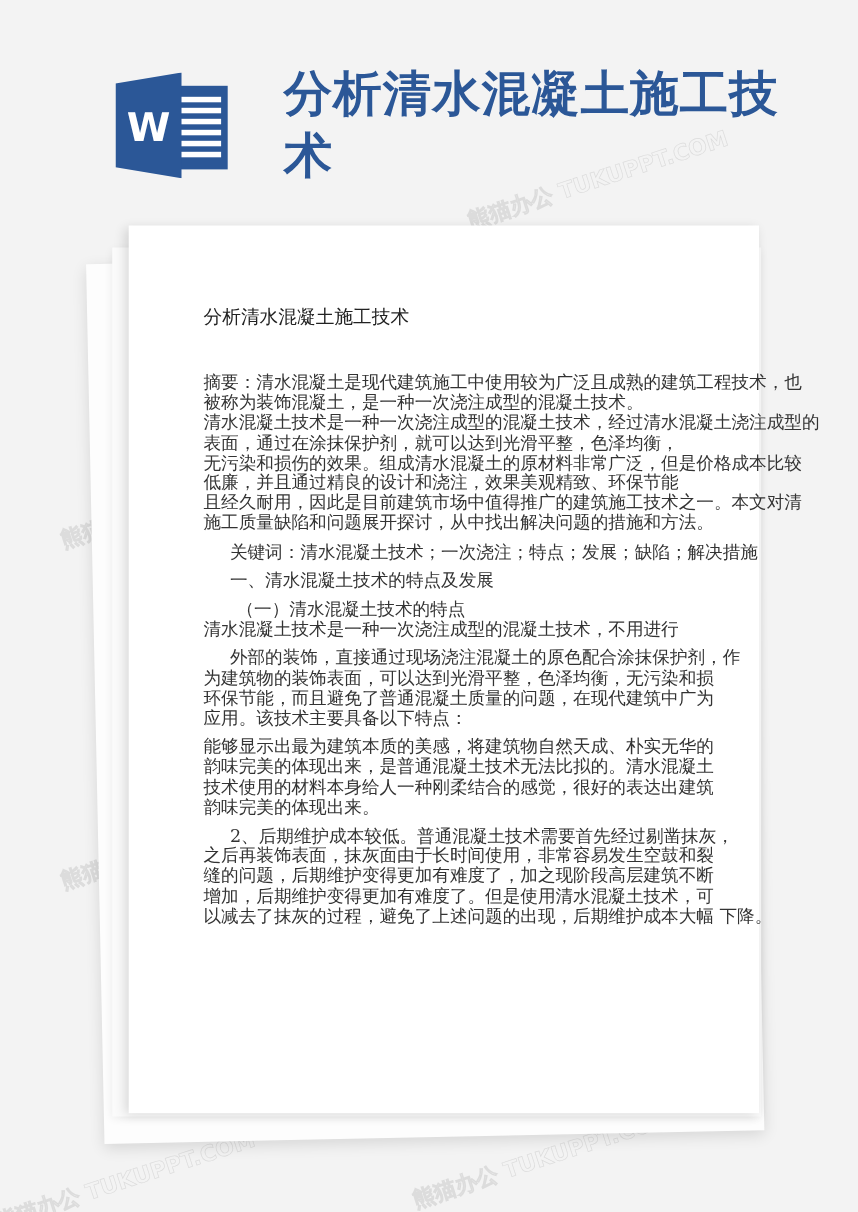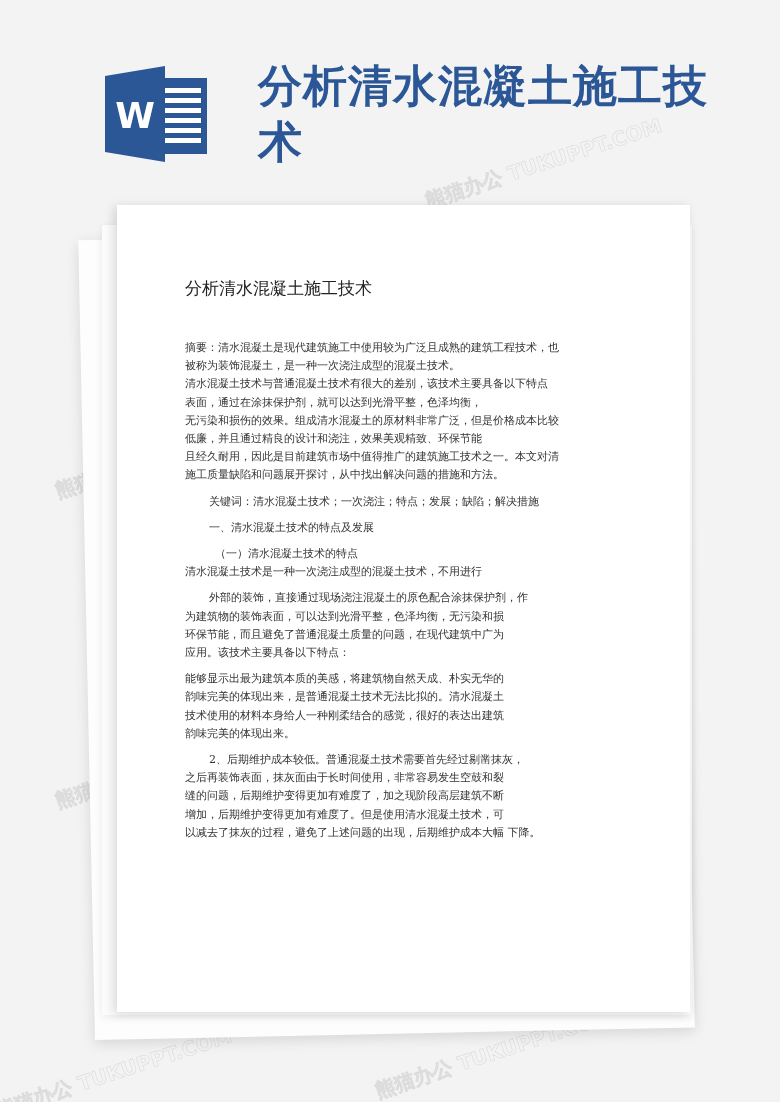--- a/index.html
+++ b/index.html
@@ -75,21 +75,21 @@
     font-family: "DejaVu Sans", "Liberation Sans", sans-serif;
     font-size: 17px;
     color: #222;
   }
   .body-text {
     position: absolute;
     left: 68px;
     top: 134px;
     width: 440px;
     font-family: "DejaVu Serif", "Liberation Serif", serif;
-    font-size: 11px;
+    font-size: 16px;
     line-height: 18.2px;
     color: #333;
   }
   .line { white-space: nowrap; }
   .indent { padding-left: 24px; }
   .indent2 { padding-left: 30px; }
   .gap { height: 8px; }
   .watermark {
     position: absolute;
     font-family: "DejaVu Sans", "Liberation Sans", sans-serif;
@@ -130,21 +130,21 @@
 
 <div class="page-back"></div>
 <div class="page-mid"></div>
 
 <div class="page">
   <div class="doc-title">分析清水混凝土施工技术</div>
 
   <div class="body-text">
     <div class="line">摘要：清水混凝土是现代建筑施工中使用较为广泛且成熟的建筑工程技术，也</div>
     <div class="line">被称为装饰混凝土，是一种一次浇注成型的混凝土技术。</div>
-    <div class="line">清水混凝土技术与普通混凝土技术有很大的差别，该技术主要具备以下特点</div>
+    <div class="line">清水混凝土技术是一种一次浇注成型的混凝土技术，经过清水混凝土浇注成型的</div>
     <div class="line">表面，通过在涂抹保护剂，就可以达到光滑平整，色泽均衡，</div>
     <div class="line">无污染和损伤的效果。组成清水混凝土的原材料非常广泛，但是价格成本比较</div>
     <div class="line">低廉，并且通过精良的设计和浇注，效果美观精致、环保节能</div>
     <div class="line">且经久耐用，因此是目前建筑市场中值得推广的建筑施工技术之一。本文对清</div>
     <div class="line">施工质量缺陷和问题展开探讨，从中找出解决问题的措施和方法。</div>
 
     <div class="gap"></div>
     <div class="line indent">关键词：清水混凝土技术；一次浇注；特点；发展；缺陷；解决措施</div>
     <div class="gap"></div>
     <div class="line indent">一、清水混凝土技术的特点及发展</div>

